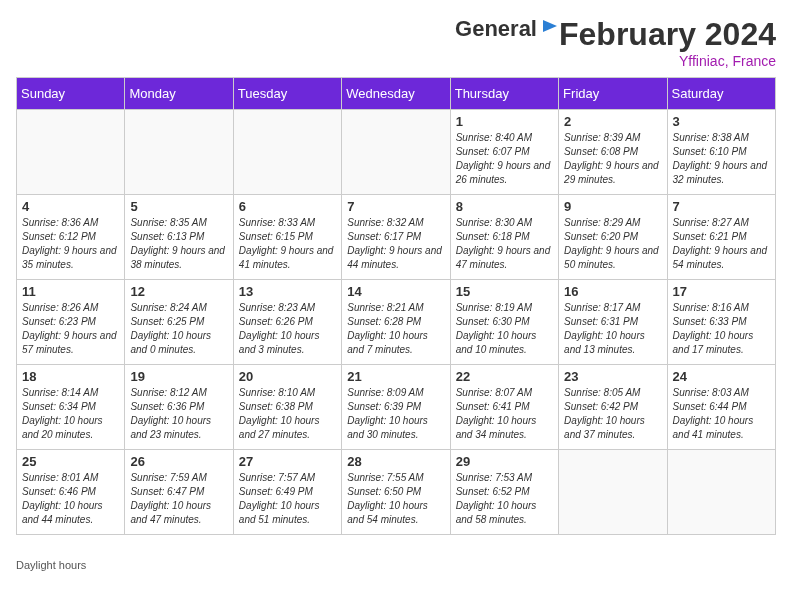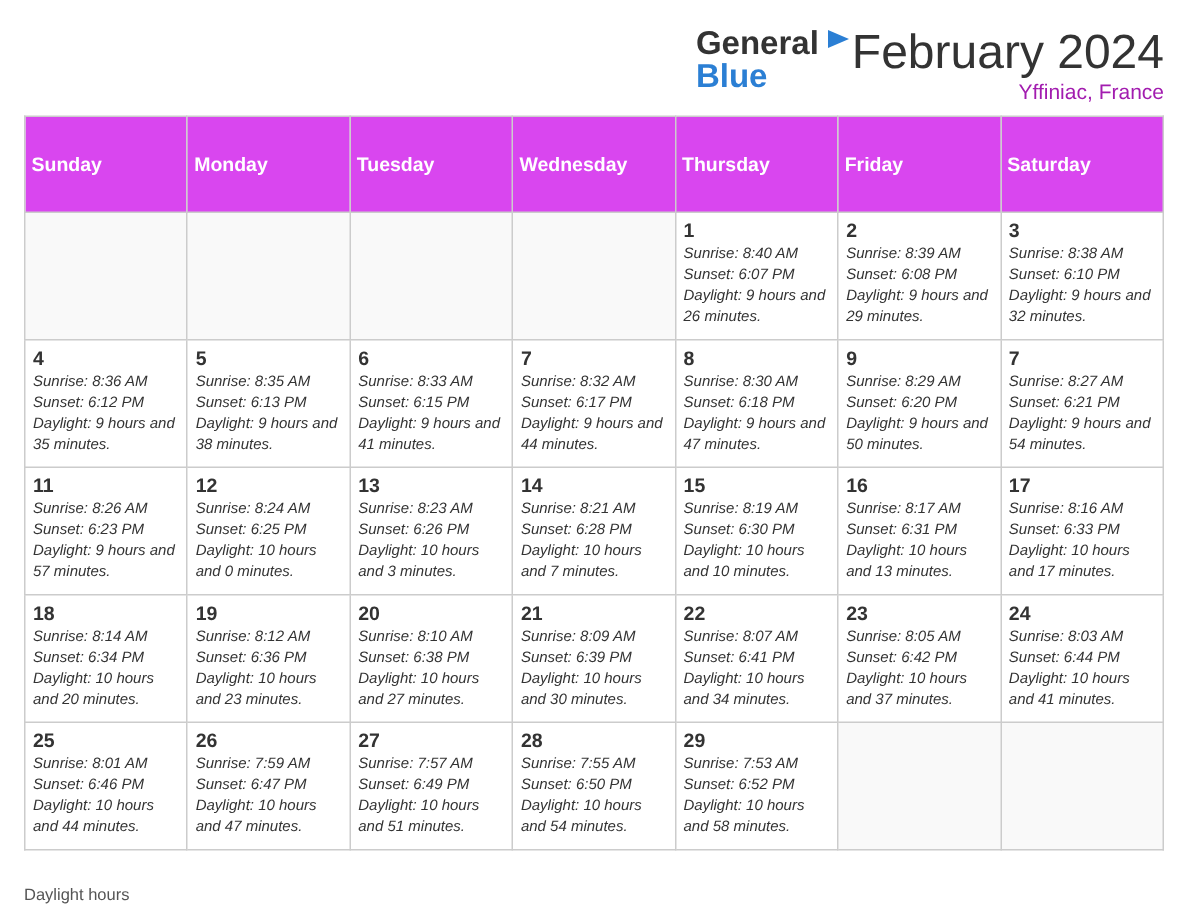--- a/index.html
+++ b/index.html
@@ -19,38 +19,38 @@
     .logo {
       display: flex;
       align-items: center;
     }
     .logo-general { color: #333; }
     .title-block {
       text-align: right;
     }
     .month-title {
       font-size: 32px;
-      font-weight: normal;
+      font-weight: bold;
       color: #333;
     }
     .location {
       font-size: 14px;
       color: #a21caf;
     }
     table {
       width: 100%;
       border-collapse: collapse;
       table-layout: fixed;
     }
     th {
-      background-color: #d946ef;
+      background-color: #6d28d9;
       color: #fff;
       font-size: 13px;
-      font-weight: bold;
-      padding: 24px 4px;
+      font-weight: normal;
+      padding: 8px 4px;
       text-align: left;
       border: 1px solid #ccc;
     }
     td {
       border: 1px solid #ccc;
       vertical-align: top;
       padding: 4px 5px;
       font-size: 10.5px;
       color: #333;
       height: 85px;
@@ -82,21 +82,20 @@
 
 <div class="header">
   <div class="logo">
     <div>
       <div style="display:flex; align-items:center;">
         <span class="logo-general" style="font-size:22px; font-weight:bold; color:#333;">General</span>
         <svg width="20" height="20" viewBox="0 0 20 20" style="margin-left:2px; margin-bottom:2px;">
           <polygon points="4,2 18,8 4,14" fill="#2b7fd4"></polygon>
         </svg>
       </div>
-      <div style="font-size:22px; font-weight:bold; color:#2b7fd4; margin-top:-4px;">Blue</div>
     </div>
   </div>
   <div class="title-block">
     <div class="month-title">February 2024</div>
     <div class="location">Yffiniac, France</div>
   </div>
 </div>
 
 <table>
   <thead>

